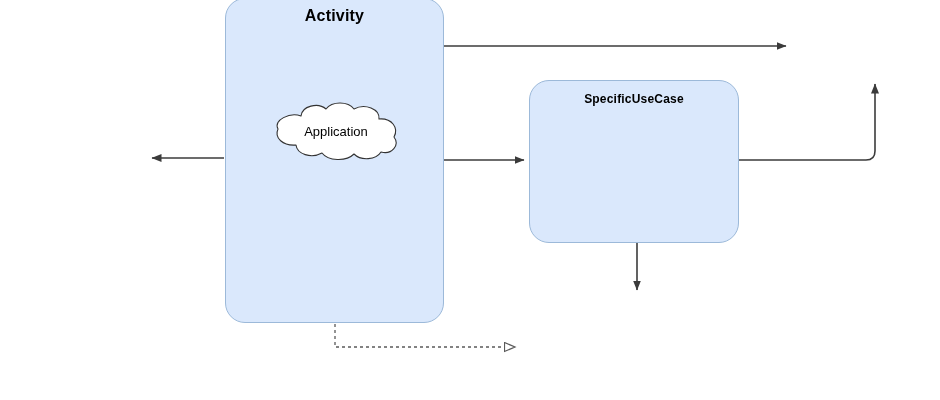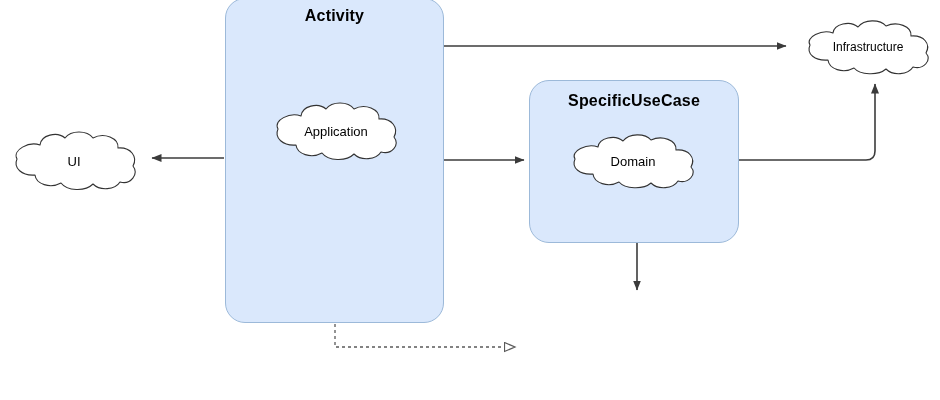--- a/index.html
+++ b/index.html
@@ -54,21 +54,21 @@
     font-size: 16px;
   }
   #box-usecase {
     left: 529px;
     top: 80px;
     width: 210px;
     height: 163px;
   }
   #box-usecase .node-title {
     top: 11px;
-    font-size: 16px;
+    font-size: 12px;
   }
   #box-listener {
     left: 530px;
     top: 296px;
     width: 216px;
     height: 95px;
     display: flex;
     align-items: center;
     justify-content: center;
   }
@@ -160,44 +160,17 @@
                C80,62 62,61 56,53 C45,59 31,54 30,45 C17,46 8,38 12,29
                C7,20 24,12 35,16 Z" fill="#ffffff" stroke="#333333" stroke-width="1.1" stroke-linejoin="round"></path>
     </svg>
     <div class="cloud-text">Application</div>
   </div>
 
   <div class="node-box" id="box-usecase">
     <div class="node-title">SpecificUseCase</div>
   </div>
 
-  <div class="cloud-wrap" id="cloud-domain">
-    <svg viewBox="0 0 140 58" xmlns="http://www.w3.org/2000/svg">
-      <path d="M35,15 C36,6 52,2 60,9 C66,1 82,1 88,8 C99,3 114,8 113,18
-               C126,17 133,26 128,35 C134,42 126,52 115,49 C110,57 95,58 88,51
-               C80,58 62,57 56,50 C45,56 31,51 30,42 C17,43 8,36 12,27
-               C7,19 24,11 35,15 Z" fill="#ffffff" stroke="#333333" stroke-width="1.1" stroke-linejoin="round"></path>
-    </svg>
-    <div class="cloud-text">Domain</div>
-  </div>
 
 
-  <div class="cloud-wrap" id="cloud-ui">
-    <svg viewBox="0 0 136 66" xmlns="http://www.w3.org/2000/svg">
-      <path d="M34,17 C35,7 51,3 59,10 C65,2 81,2 87,10 C98,4 113,10 112,20
-               C125,19 132,29 127,38 C133,46 125,57 114,54 C109,62 94,63 87,56
-               C79,64 61,63 55,55 C44,61 30,56 29,47 C16,48 7,40 11,31
-               C6,22 23,13 34,17 Z" fill="#ffffff" stroke="#333333" stroke-width="1.1" stroke-linejoin="round"></path>
-    </svg>
-    <div class="cloud-text">UI</div>
-  </div>
 
-  <div class="cloud-wrap" id="cloud-infra">
-    <svg viewBox="0 0 140 58" xmlns="http://www.w3.org/2000/svg">
-      <path d="M35,15 C36,6 52,2 60,9 C66,1 82,1 88,8 C99,3 114,8 113,18
-               C126,17 133,26 128,35 C134,42 126,52 115,49 C110,57 95,58 88,51
-               C80,58 62,57 56,50 C45,56 31,51 30,42 C17,43 8,36 12,27
-               C7,19 24,11 35,15 Z" fill="#ffffff" stroke="#333333" stroke-width="1.1" stroke-linejoin="round"></path>
-    </svg>
-    <div class="cloud-text">Infrastructure</div>
-  </div>
 
 </div>
 
 </body></html>

